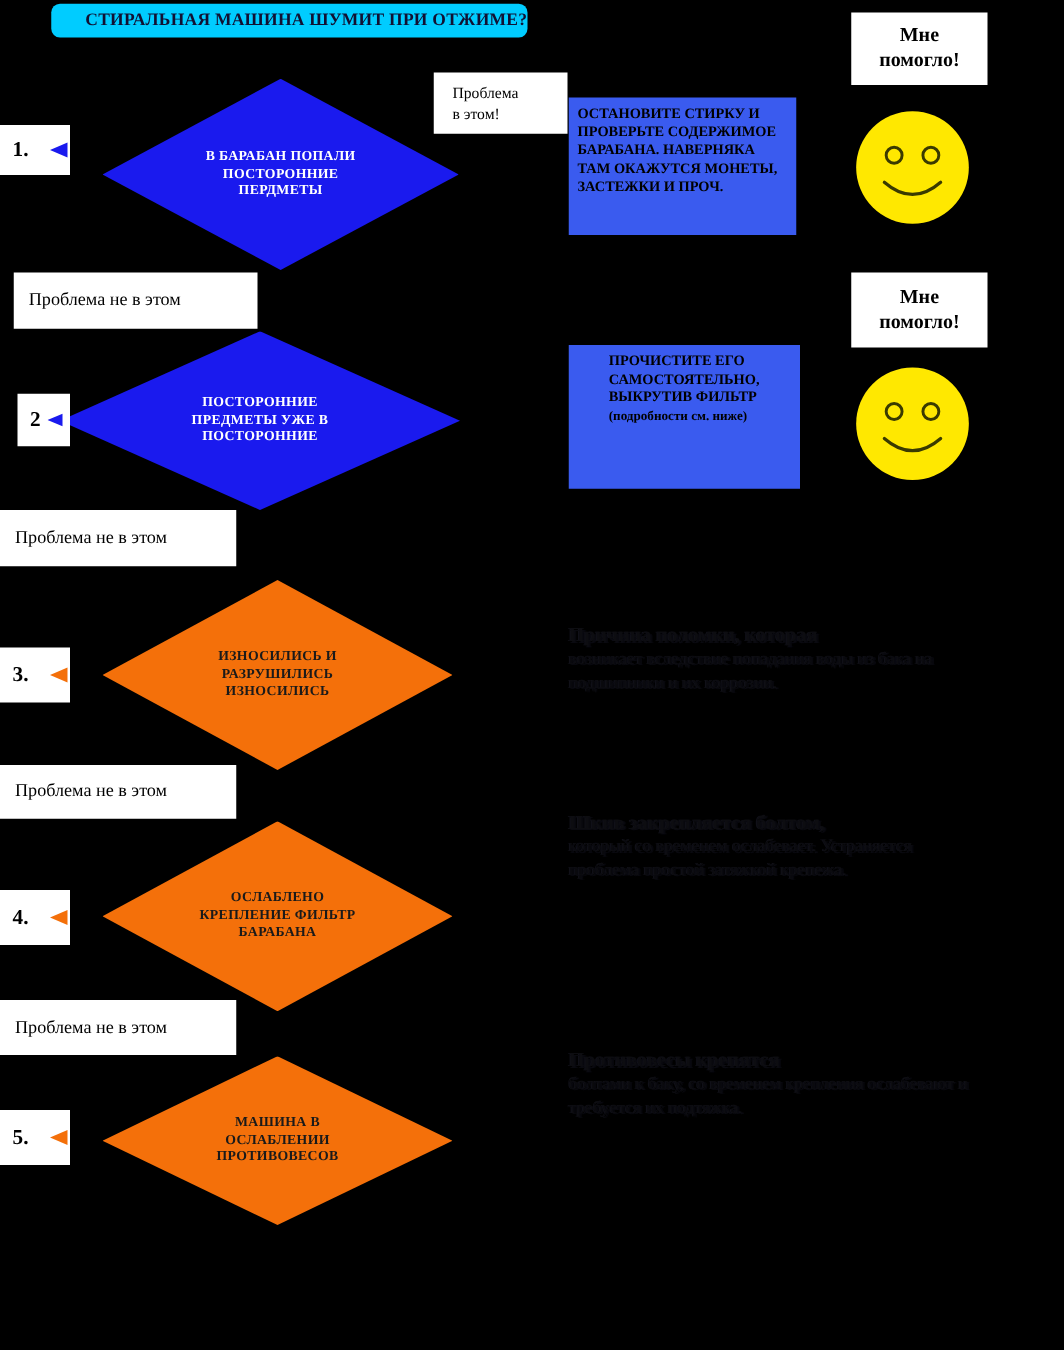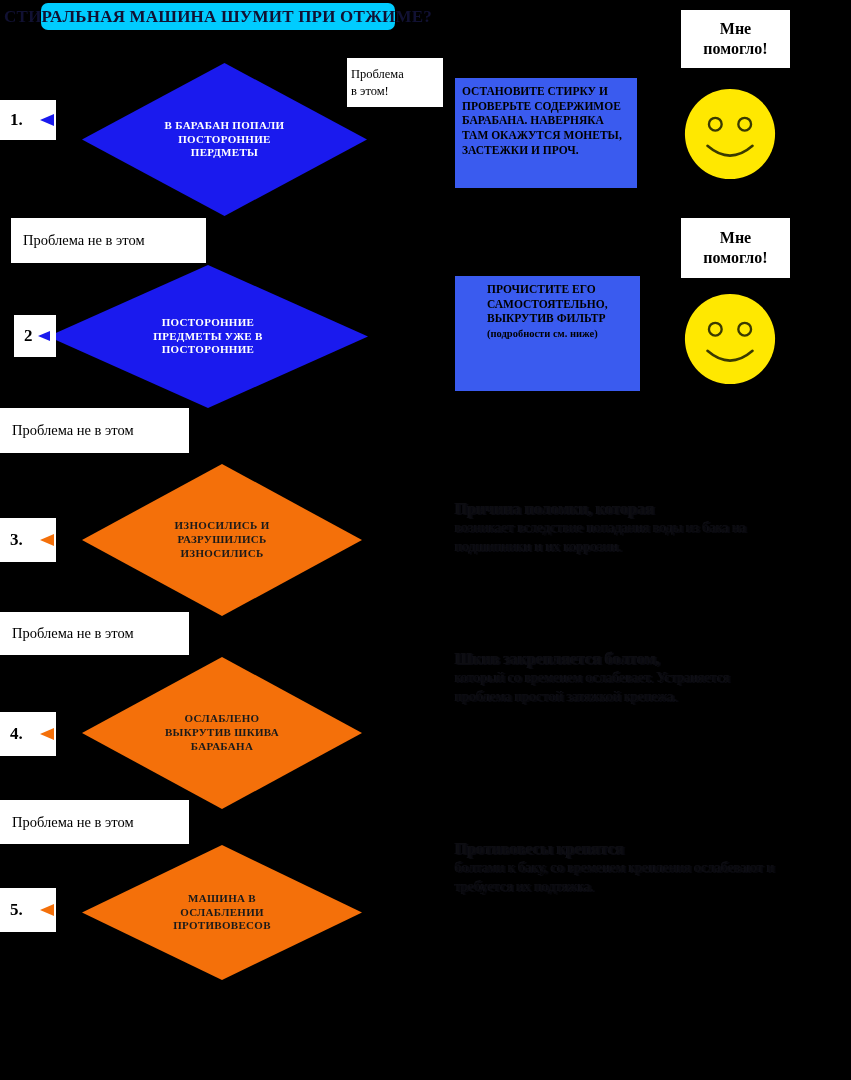--- a/index.html
+++ b/index.html
@@ -26,23 +26,24 @@
     width: 354px;
     height: 27px;
     background: #00CCFF;
     border-radius: 7px;
     display: flex;
     align-items: center;
     justify-content: center;
     color: #111133;
     font-family: "Liberation Serif", serif;
     font-weight: bold;
-    font-size: 17px;
+    font-size: 14px;
     letter-spacing: 0.2px;
     white-space: nowrap;
+    padding-left: 27px;
   }
 
   
   .diamond {
     position: absolute;
     display: flex;
     align-items: center;
     justify-content: center;
     text-align: center;
     clip-path: polygon(50% 0%, 100% 50%, 50% 100%, 0% 50%);
@@ -76,21 +77,21 @@
     font-size: 14.5px;
     padding-left: 12px;
     white-space: nowrap;
   }
   .prob-box {
     display: flex;
     flex-direction: column;
     justify-content: center;
     font-size: 12.5px;
     line-height: 1.3;
-    padding-left: 4px;
+    padding-left: 15px;
   }
   .helped-box {
     display: flex;
     flex-direction: column;
     align-items: center;
     justify-content: center;
     font-weight: bold;
     font-size: 16px;
     line-height: 1.25;
     text-align: center;
@@ -233,21 +234,21 @@
   <div class="dark-text" style="left:455px; top:498px; width:320px;">
     <span class="dt-head">Причина поломки, которая</span>
     <span>возникает вследствие попадания воды из бака на подшипники и их коррозии.</span>
   </div>
 
   <div class="wbox noprob-box" style="left:0px; top:612px; width:177px; height:43px;">Проблема не в этом</div>
 
   <div class="diamond orange" style="left:82px; top:657px; width:280px; height:152px;">
     <div class="dlabel">
       <div>ОСЛАБЛЕНО</div>
-      <div>ВЫКРУТИВ ШКИВА</div>
+      <div>КРЕПЛЕНИЕ ФИЛЬТР</div>
       <div>БАРАБАНА</div>
     </div>
   </div>
 
   <div class="wbox num-box" style="left:0px; top:712px; width:46px; height:44px;">4.</div>
 
   <svg class="arrow" style="left:40px; top:726px;" width="48" height="16" viewBox="0 0 48 16">
     <polygon points="0,8 14,2 14,14" fill="#F4700A"></polygon>
   </svg>
 

